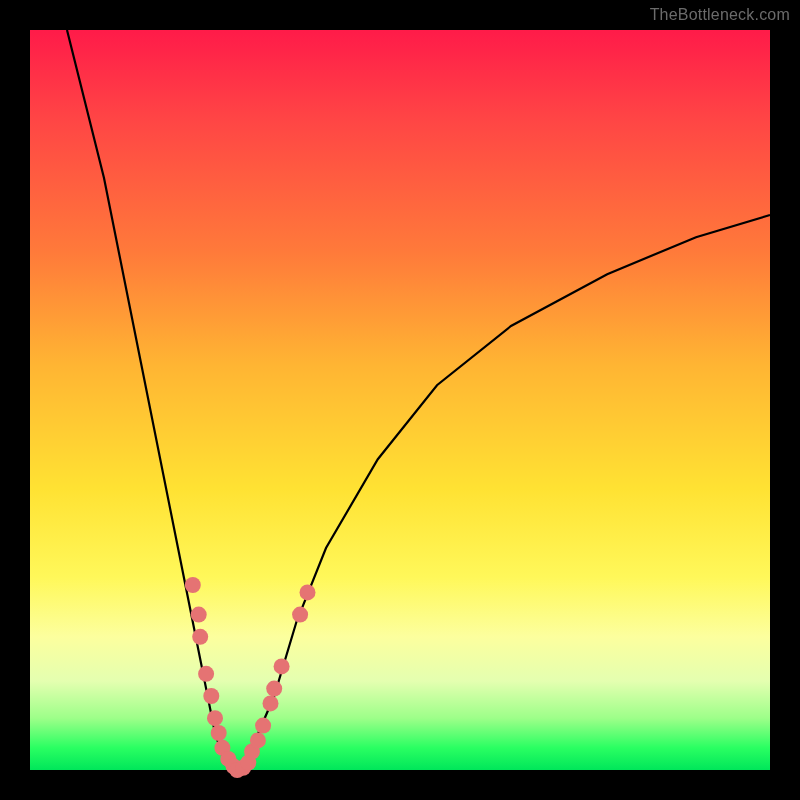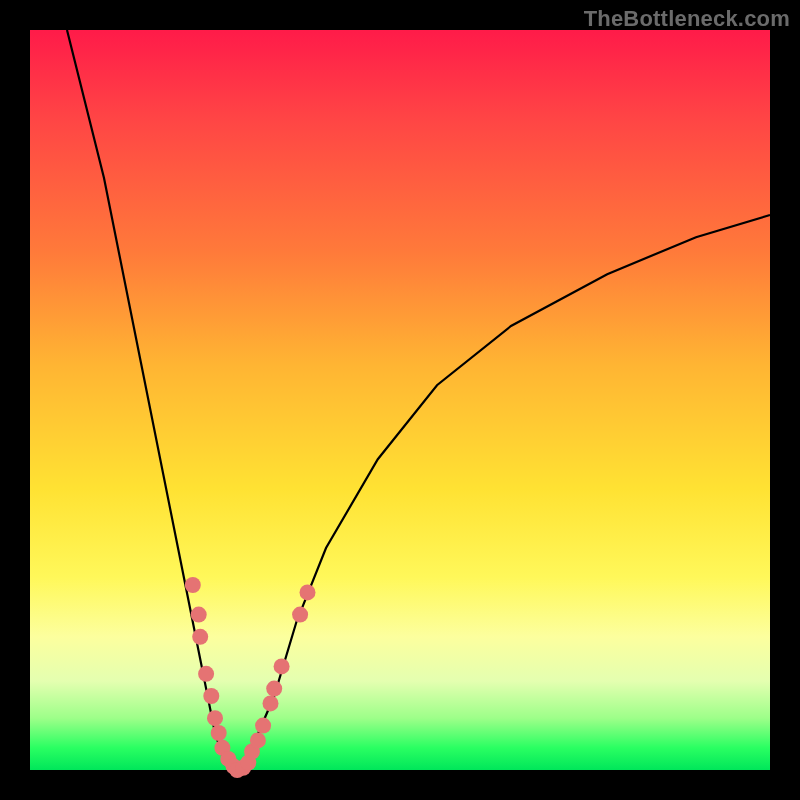--- a/index.html
+++ b/index.html
@@ -39,24 +39,23 @@
       #9dff89 93%,
       #2aff62 97%,
       #00e65a 100%
     );
   }
   .watermark {
     position: absolute;
     top: 6px;
     right: 10px;
     color: #6b6b6b;
-    font-size: 22px;
+    font-size: 16px;
     letter-spacing: 0.2px;
     user-select: none;
-    font-weight: bold;
   }
   svg.curve {
     position: absolute;
     left: 0;
     top: 0;
     width: 740px;
     height: 740px;
     overflow: visible;
   }
 </style>

